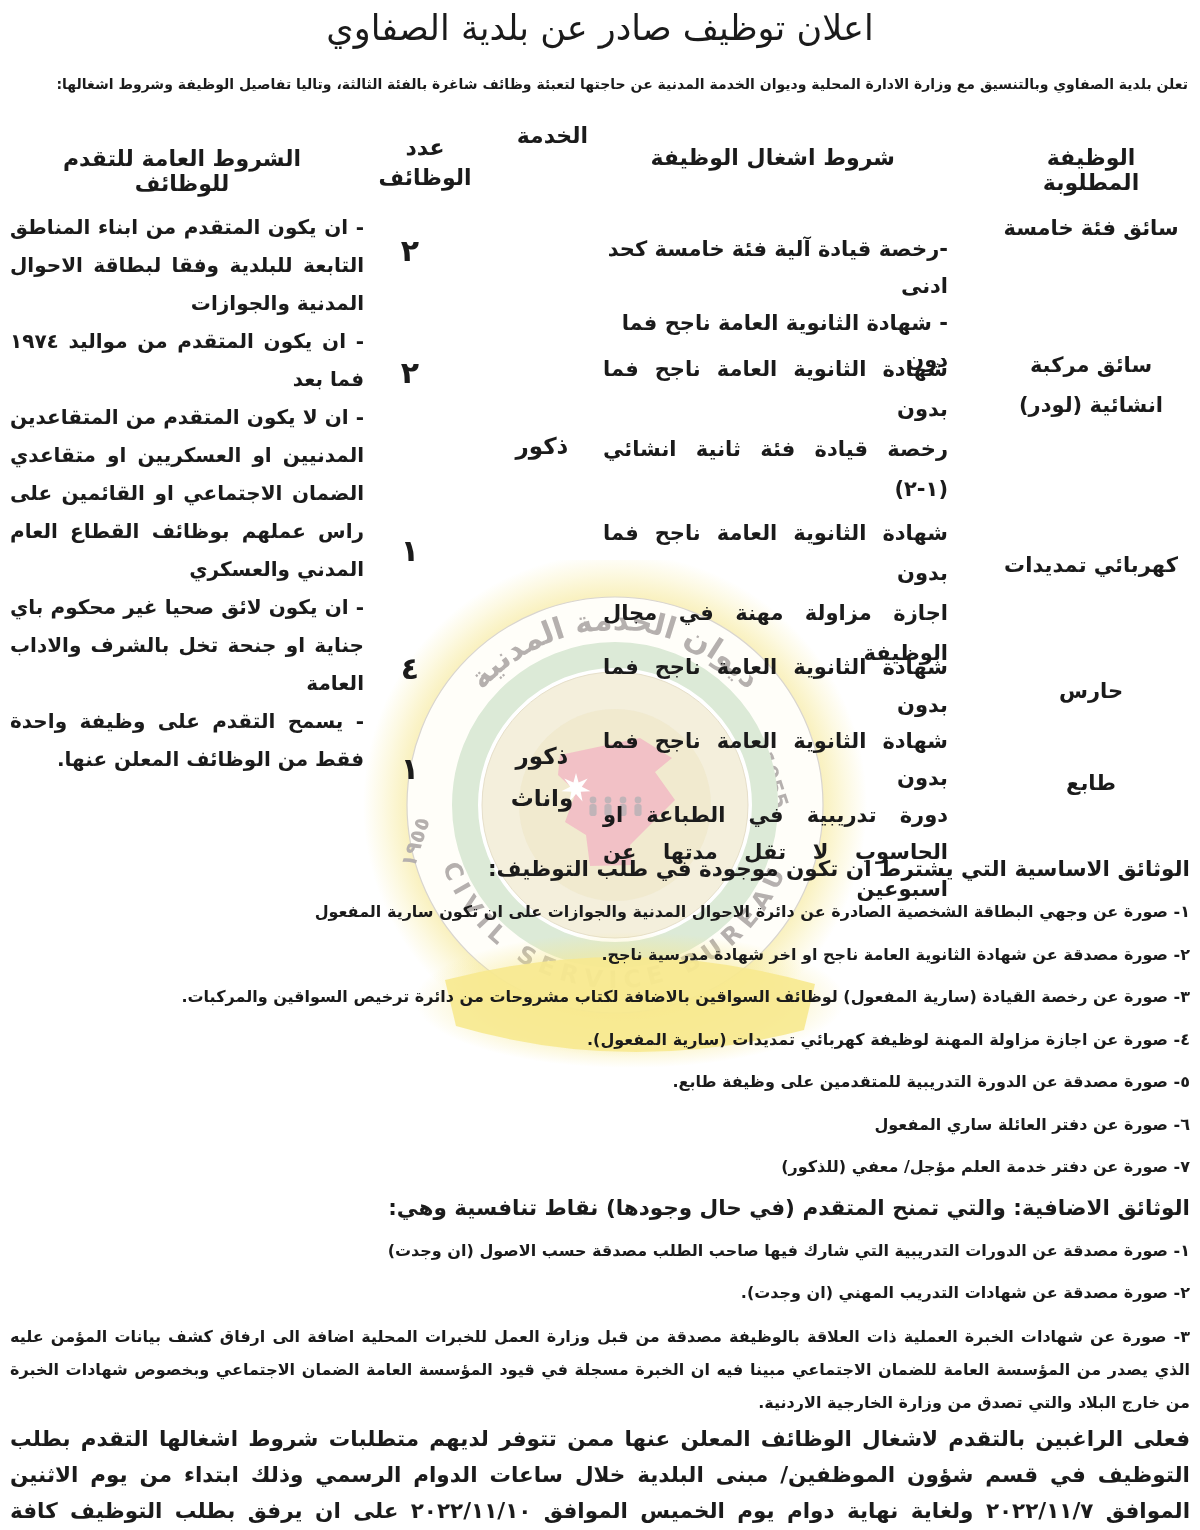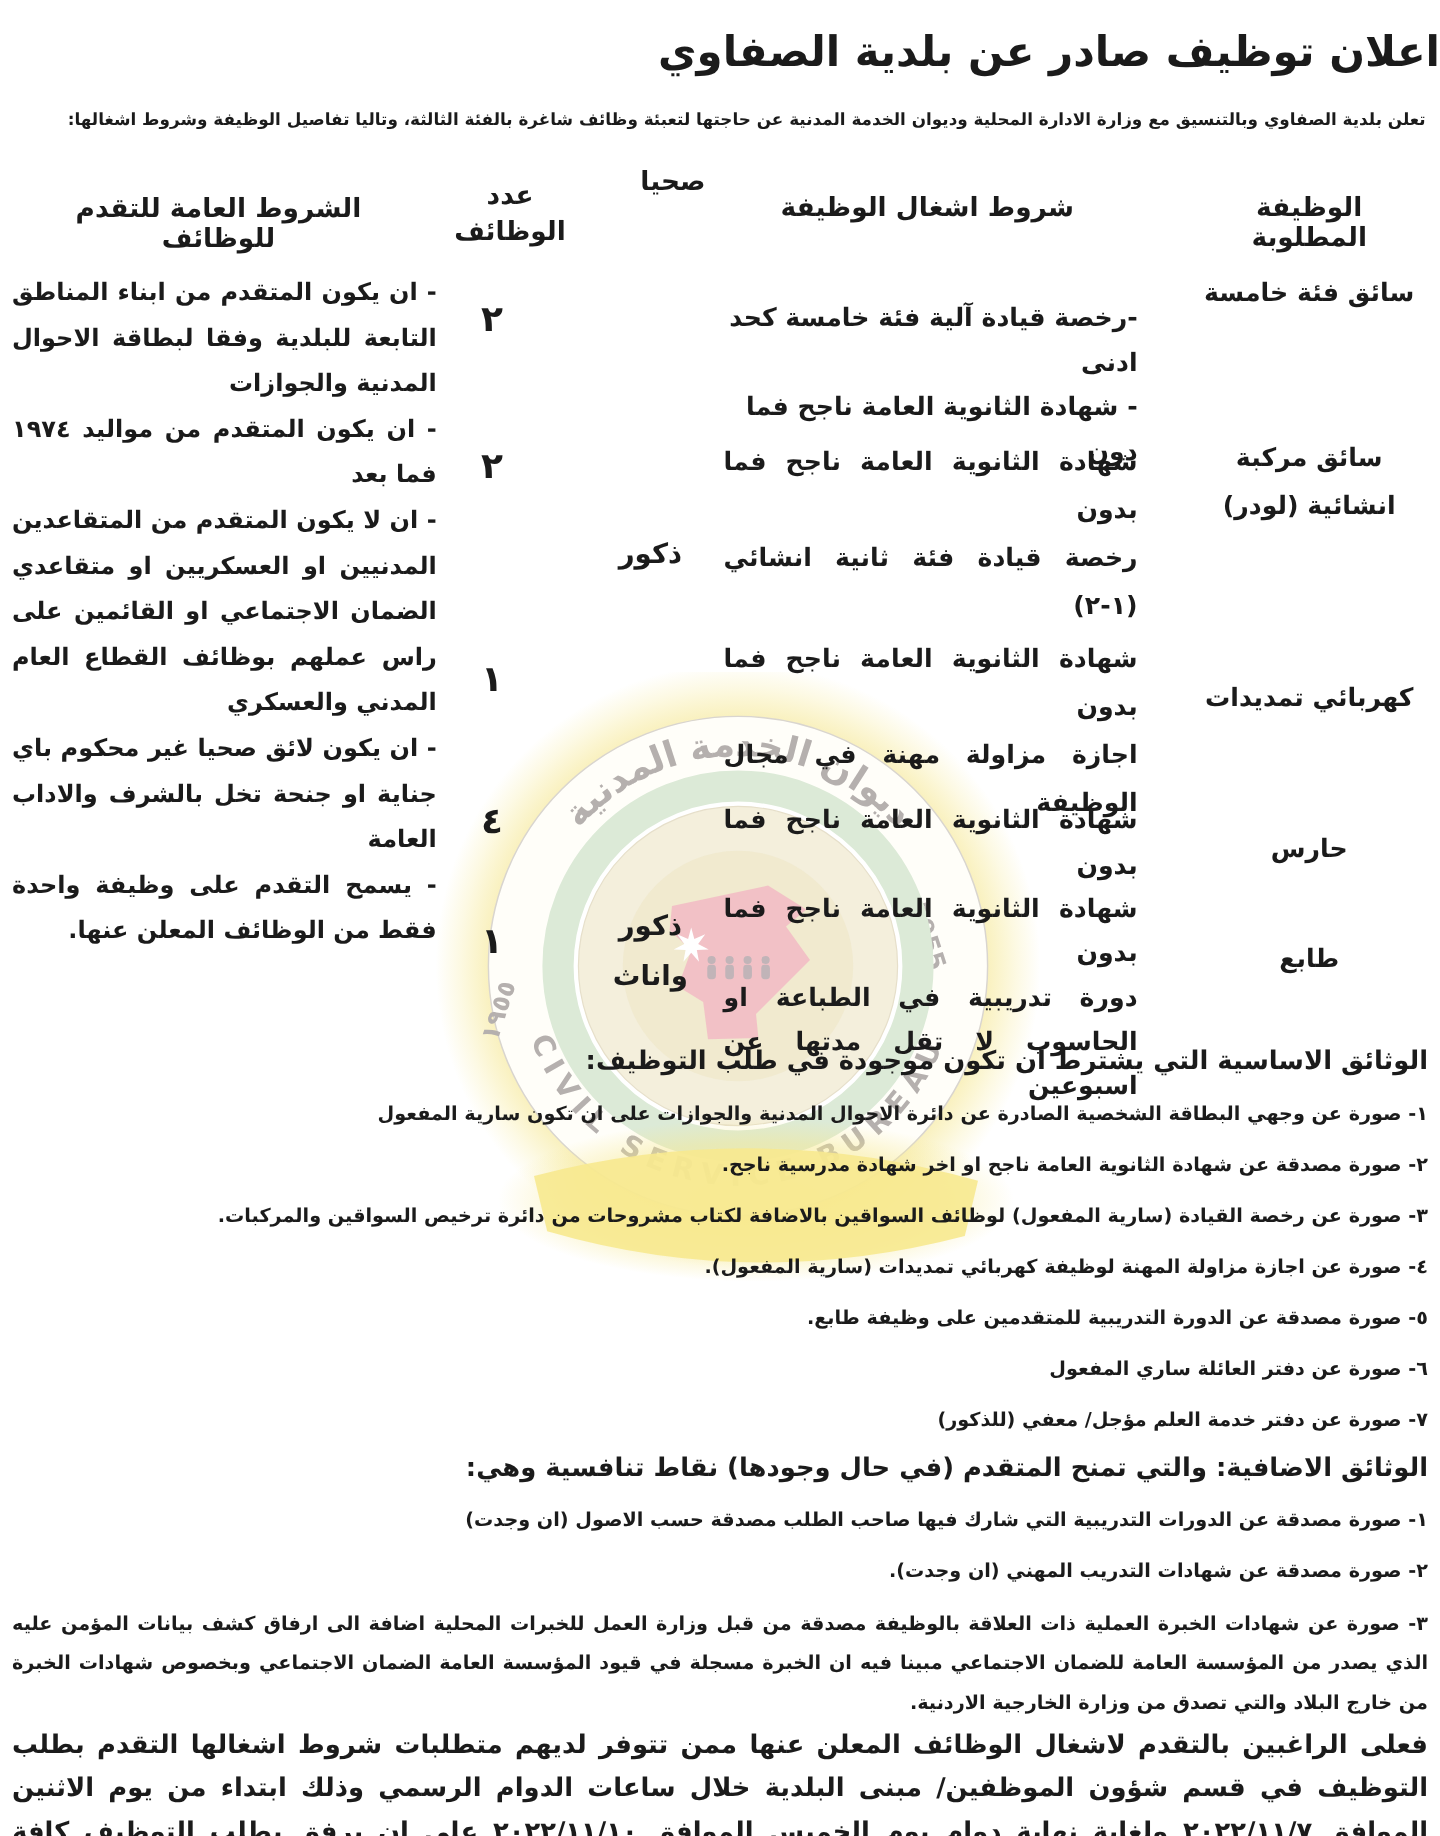--- a/index.html
+++ b/index.html
@@ -1,19 +1,19 @@
 <!DOCTYPE html>
 <html lang="ar" dir="rtl"><head>
 <meta charset="utf-8">
 <style>
   html,body{margin:0;padding:0;background:#ffffff;}
   body{width:1200px;height:1530px;font-family:"DejaVu Sans",sans-serif;color:#1b1b1b;direction:rtl;}
   .page{position:relative;width:1200px;height:1530px;overflow:hidden;background:#fff;}
   .content{position:relative;z-index:1;}
-  h1.title{margin:0;padding-top:24px;font-size:35px;font-weight:700;letter-spacing:0;}
+  h1.title{margin:0;padding-top:8px;text-align:center;font-size:35px;font-weight:400;letter-spacing:0;}
   .intro{margin:20px 12px 0 12px;font-size:14px;line-height:33px;font-weight:700;text-align:justify;}
   
   .jobs-table{position:relative;height:735px;margin-top:12px;font-weight:700;}
   .jobs-table .abs{position:absolute;}
   .hdr{font-size:22px;font-weight:700;}
   .hdr-general{left:12px;top:33px;width:340px;text-align:center;}
   .hdr-count{right:726px;top:20px;width:98px;text-align:center;line-height:30px;}
   .hdr-gender{right:612px;top:10px;}
   .hdr-cond{right:305px;top:32px;margin-left:48px;}
   .hdr-job{right:16px;top:32px;width:186px;text-align:center;}
@@ -102,21 +102,21 @@
 
   <div class="content">
     <h1 class="title">اعلان توظيف صادر عن بلدية الصفاوي</h1>
 
     <p class="intro">تعلن بلدية الصفاوي وبالتنسيق مع وزارة الادارة المحلية وديوان الخدمة المدنية عن حاجتها لتعبئة وظائف شاغرة بالفئة الثالثة، وتاليا تفاصيل الوظيفة وشروط اشغالها:</p>
 
     <div class="jobs-table">
 
       <div class="abs hdr hdr-job">الوظيفة المطلوبة</div>
       <div class="abs hdr hdr-cond">شروط اشغال الوظيفة</div>
-      <div class="abs hdr hdr-gender">صحيا</div>
+      <div class="abs hdr hdr-gender">الخدمة</div>
       <div class="abs hdr hdr-count">
         <div>عدد</div>
         <div>الوظائف</div>
       </div>
       <div class="abs hdr hdr-general">الشروط العامة للتقدم للوظائف</div>
 
       <div class="abs job-title" style="top:95px">سائق فئة خامسة</div>
       <div class="abs conds right" style="top:118px;line-height:37px">
         <div>-رخصة قيادة آلية فئة خامسة كحد ادنى</div>
         <div>- شهادة الثانوية العامة ناجح فما دون</div>

